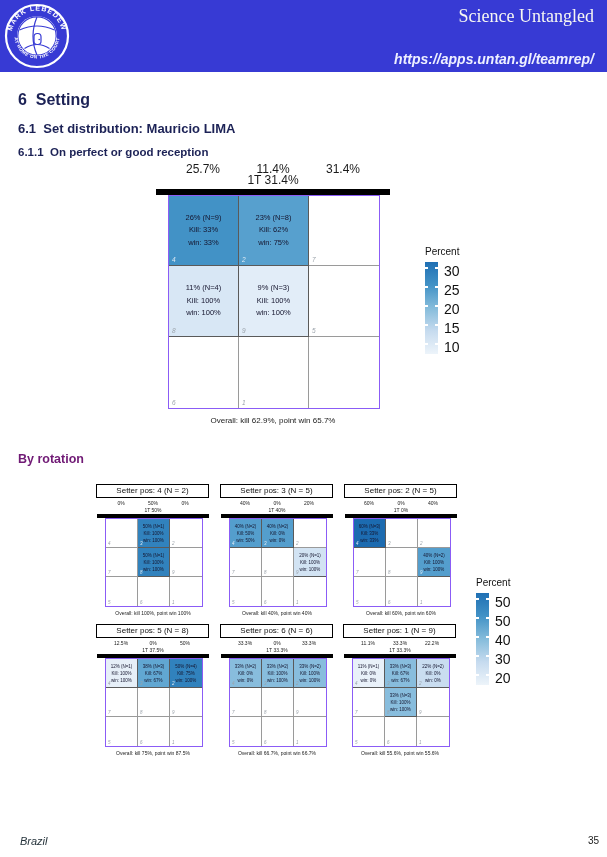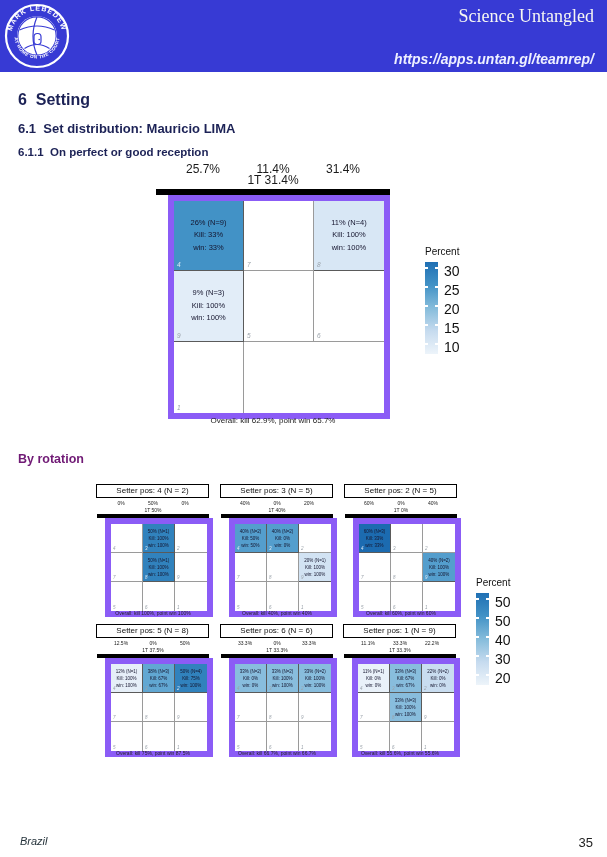--- a/index.html
+++ b/index.html
@@ -26,21 +26,21 @@
   .plot.small{width:114px;height:136px;}
   .toplabels{position:absolute;display:flex;}
   .main .toplabels{left:12px;top:0;width:210px;}
   .small .toplabels{left:9px;top:16px;width:96px;}
   .tl-col{flex:1;text-align:center;color:#1b1b1b;}
   .main .tl-col{font-size:12px;line-height:11px;}
   .small .tl-col{font-size:5px;line-height:6.5px;}
   .netbar{position:absolute;background:#000;}
   .main .netbar{left:0;top:25px;width:234px;height:6px;}
   .small .netbar{left:1px;top:30px;width:112px;height:4px;}
-  .court{position:absolute;display:grid;background:#fff;border:6px solid #8b5cf6;}
+  .court{position:absolute;display:grid;background:#fff;border:1px solid #8b5cf6;}
   .main .court{left:12px;top:31px;grid-template-columns:repeat(3,70px);grid-template-rows:70px 71px 71px;}
   .small .court{left:9px;top:34px;grid-template-columns:repeat(3,32px);grid-template-rows:repeat(3,29px);}
   .cell{position:relative;display:flex;flex-direction:column;justify-content:center;align-items:center;
         border-right:1px solid #9a9a9a;border-bottom:1px solid #9a9a9a;color:#15152e;}
   .cell:nth-child(3n){border-right:none;}
   .cell:nth-child(n+7){border-bottom:none;}
   .cell.filled{border-color:#5a5a5a;}
   .main .cline{font-size:7.5px;line-height:12.5px;}
   .small .cline{font-size:4.5px;line-height:7px;}
   .zone-num{position:absolute;font-style:italic;color:#9aa2aa;}
@@ -58,21 +58,21 @@
   #legend-main{left:425px;top:246px;}
   #legend-rot{left:476px;top:577px;}
   .lg-title{font-size:10px;color:#111;}
   .lg-bar{position:absolute;left:0;top:16px;width:13px;height:92px;
           background:linear-gradient(to bottom,#2070b4,#4292c6 25%,#85bcdb 50%,#c6dbef 75%,#edf4fa);}
   .lg-dash{position:absolute;width:3px;height:1.5px;background:#fff;}
   .lg-label{position:absolute;left:19px;font-size:14px;color:#111;width:24px;}
 
   
   .footer-left{position:absolute;left:20px;top:835px;font-size:11px;font-style:italic;color:#24323a;}
-  .footer-page{position:absolute;right:14px;top:835px;font-size:13px;color:#222;}
+  .footer-page{position:absolute;right:8px;top:835px;font-size:10px;color:#222;}
 </style>
 </head>
 <body>
 
 <div class="page">
 
   <div class="header">
     <svg class="logo" viewBox="0 0 66 66" width="66" height="66">
       <circle cx="33" cy="33" r="31" fill="none" stroke="#ffffff" stroke-width="2.2"></circle>
       <circle cx="33" cy="33" r="20" fill="#ffffff"></circle>
@@ -118,20 +118,26 @@
         </div>
       </div>
       <div class="netbar"></div>
       <div class="court">
         <div class="cell filled" style="background: rgb(66, 146, 198);">
           <div class="cline">26% (N=9)</div>
           <div class="cline">Kill: 33%</div>
           <div class="cline">win: 33%</div>
           <span class="zone-num light">4</span>
         </div>
+        <div class="cell filled" style="background: rgb(87, 160, 206);">
+          <div class="cline">23% (N=8)</div>
+          <div class="cline">Kill: 62%</div>
+          <div class="cline">win: 75%</div>
+          <span class="zone-num light">2</span>
+        </div>
         <div class="cell">
           <span class="zone-num">7</span>
         </div>
         <div class="cell filled" style="background: rgb(216, 231, 245);">
           <div class="cline">11% (N=4)</div>
           <div class="cline">Kill: 100%</div>
           <div class="cline">win: 100%</div>
           <span class="zone-num">8</span>
         </div>
         <div class="cell filled" style="background: rgb(226, 237, 248);">

